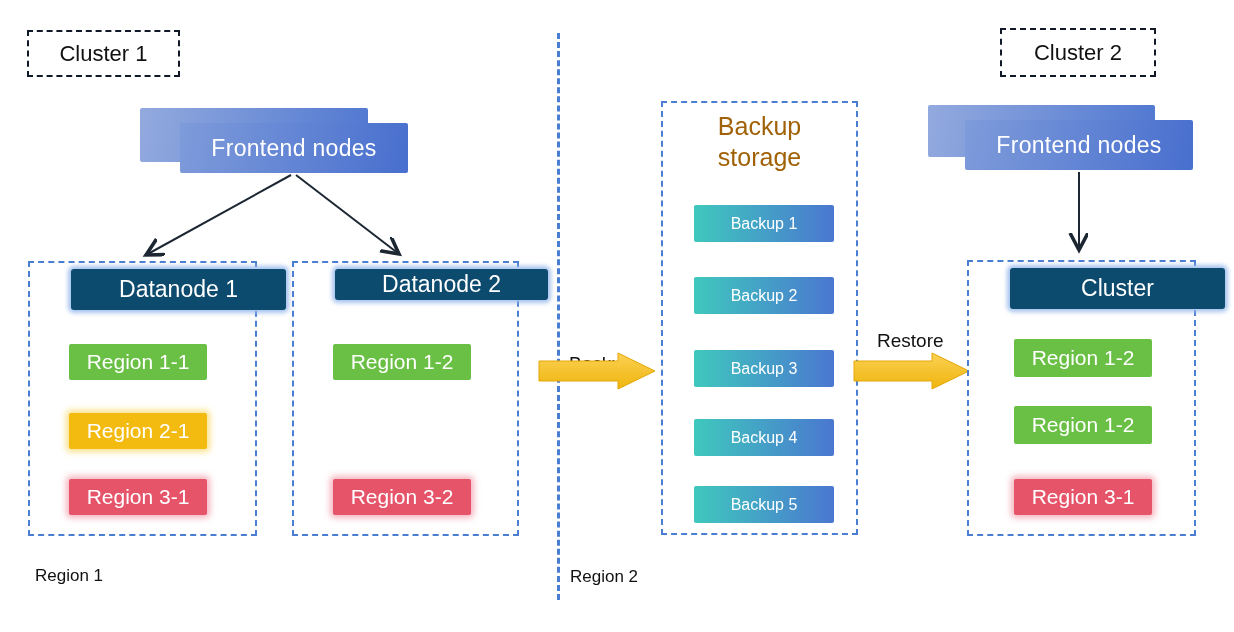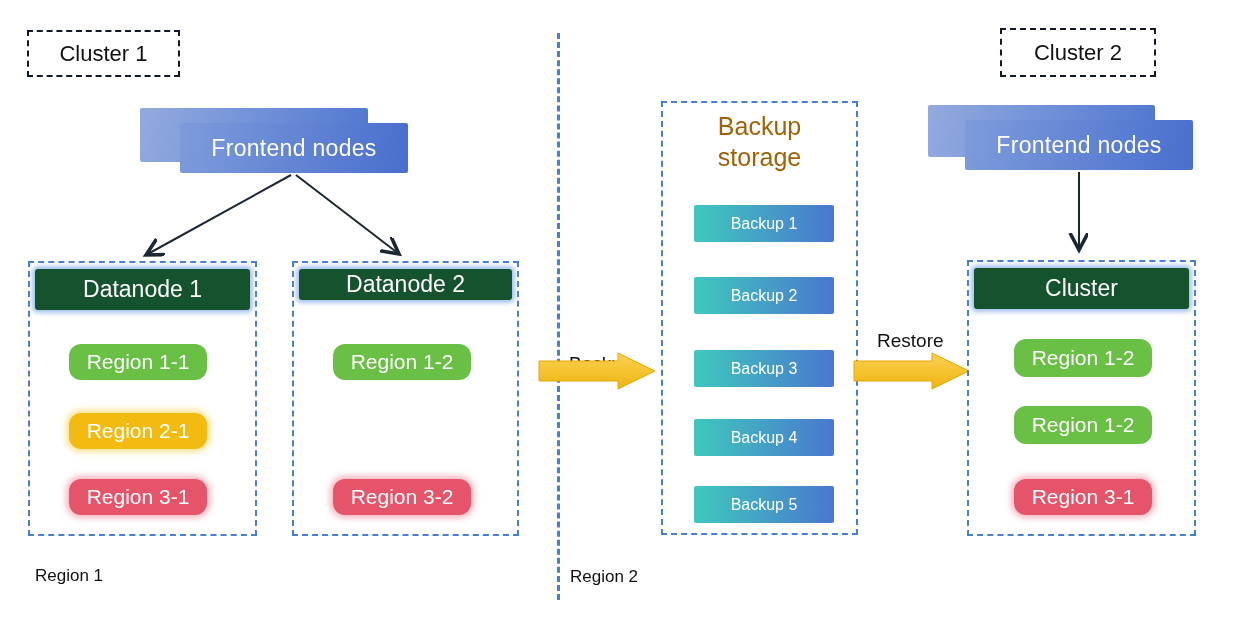--- a/index.html
+++ b/index.html
@@ -8,24 +8,24 @@
   .abs{position:absolute;box-sizing:border-box;}
   .flexc{display:flex;align-items:center;justify-content:center;}
 
   .cluster-label{border:2px dashed #111827;font-size:22px;color:#111;background:#fff;}
 
   .fe-back{background:linear-gradient(100deg,#93aade 0%,#5078d1 100%);border-radius:2px;}
   .fe-front{background:linear-gradient(100deg,#7e9bda 0%,#486fce 100%);border-radius:2px;
             color:#fff;font-size:23px;letter-spacing:.3px;}
 
   .dn-box{border:2px dashed #4a7ed3;background:#fff;}
-  .dn-header{background:#14532d;color:#fff;font-size:23px;border-radius:3px;
-             box-shadow:0 0 4px 3px rgba(150,185,235,.85);}
+  .dn-header{background:#0c4a6e;color:#fff;font-size:23px;border-radius:3px;
+             box-shadow:0 0 4px 3px rgba(150,185,235,.85);margin-left:36px;}
 
-  .region{color:#fff;font-size:21px;border-radius:12px;white-space:nowrap;}
+  .region{color:#fff;font-size:21px;border-radius:2px;white-space:nowrap;}
   .region.green{background:#6abf45;}
   .region.yellow{background:#f3bb10;box-shadow:0 0 6px 3px rgba(246,200,40,.55);}
   .region.red{background:#e6546a;box-shadow:0 0 6px 3px rgba(238,105,125,.5);}
 
   .storage-box{border:2px dashed #4a7ed3;background:#fff;}
   .storage-title{font-size:25px;color:#a16207;text-align:center;line-height:1.25;}
   .backup-item{background:linear-gradient(90deg,#3fc8bd 0%,#4a77d0 100%);
                color:#fff;font-size:16px;border-radius:2px;}
 
   .separator{width:0;border-left:3px dashed #4a7ed3;}

